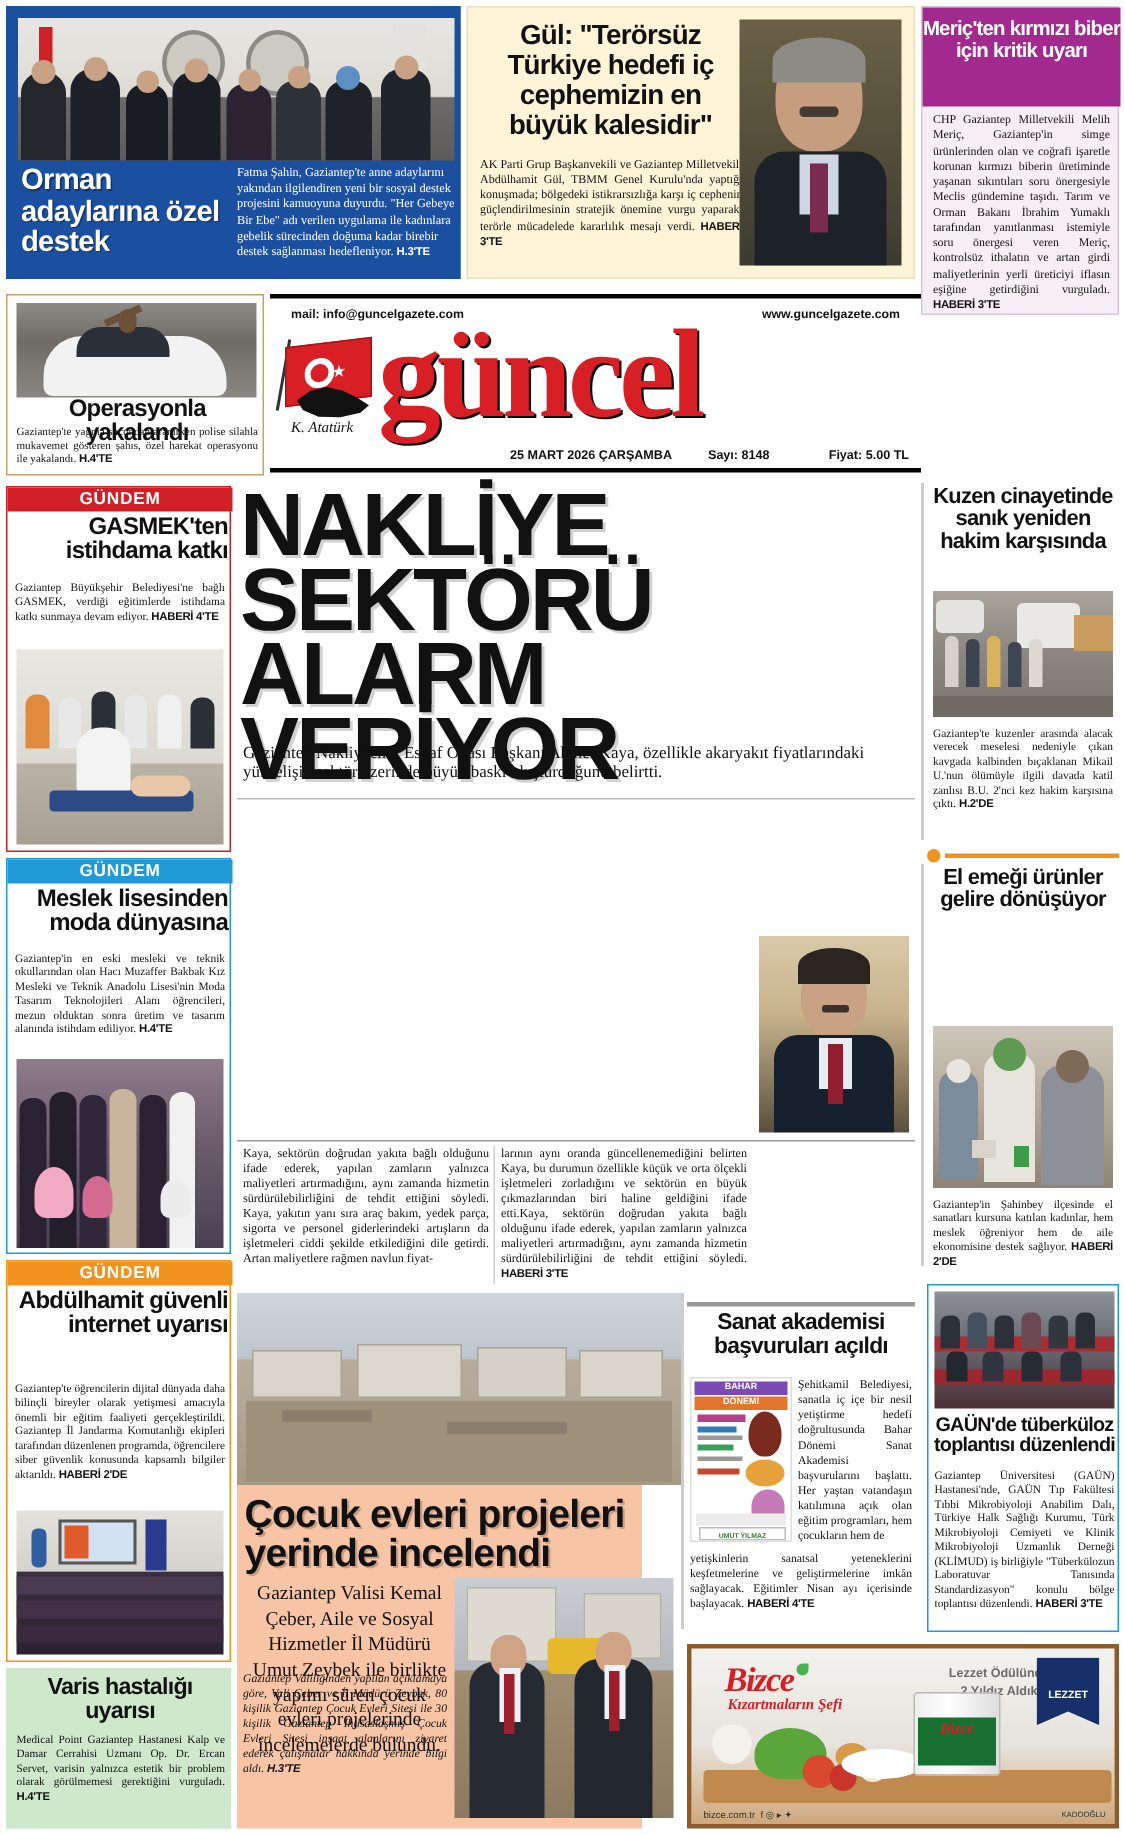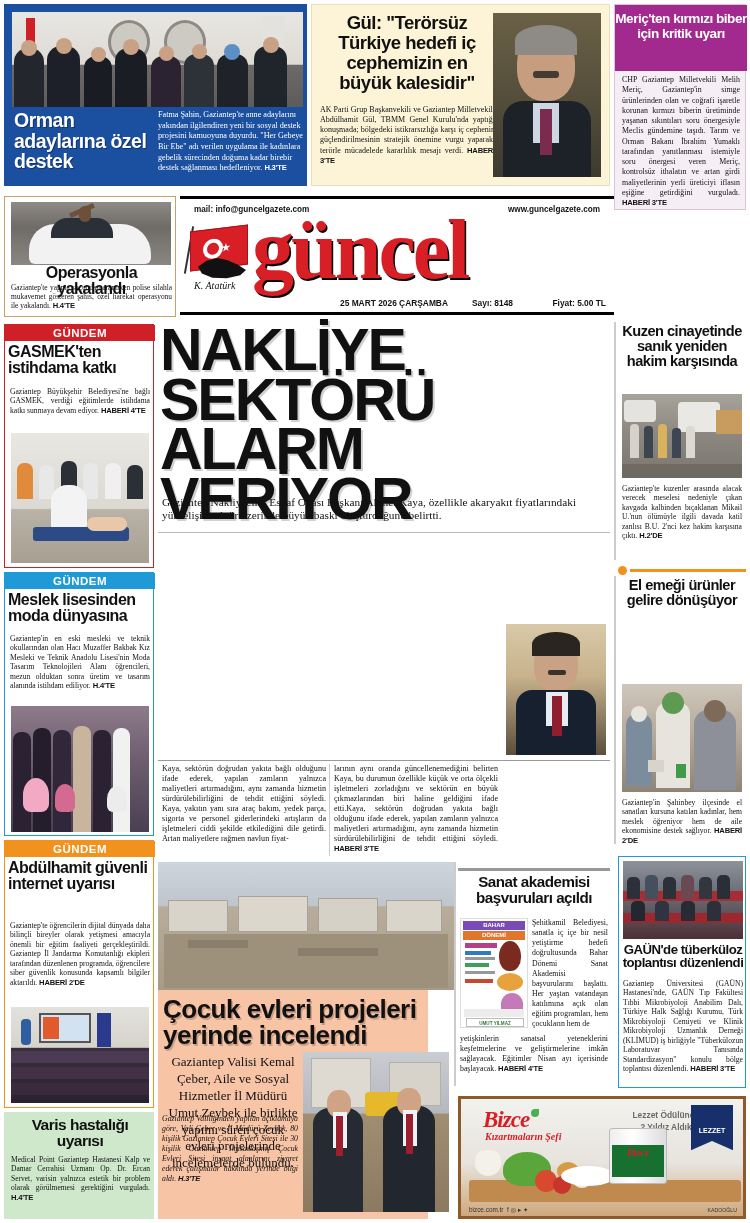--- a/index.html
+++ b/index.html
@@ -147,21 +147,21 @@
 
   
   .lbox { left:4px; width:150px; background:#fff; }
   .lbox .tag {
     position:absolute; left:0; top:0; width:150px; height:16px;
     color:#fff; font-family:"Liberation Sans", sans-serif; font-weight:bold;
     font-size:11.5px; text-align:center; line-height:16px; letter-spacing:.5px;
   }
   .lbox .title {
     position:absolute; left:3px; width:144px;
-    font-size:16px; color:#111; text-align:left; line-height:1.02;
+    font-size:16px; color:#111; text-align:right; line-height:1.02;
   }
   .lbox .txt { position:absolute; left:5px; width:140px; font-size:7.6px; line-height:1.25; color:#111; }
   .lbox .ph { position:absolute; left:6px; width:138px; }
 
   #gundem1 { top:324px; height:244px; border:1px solid #cf2027; }
   #gundem1 .tag { background:#cf2027; }
   #gundem1 .title { top:19px; }
   #gundem1 .txt { top:62px; }
   #gundem1 .ph { top:108px; height:130px; }
 

